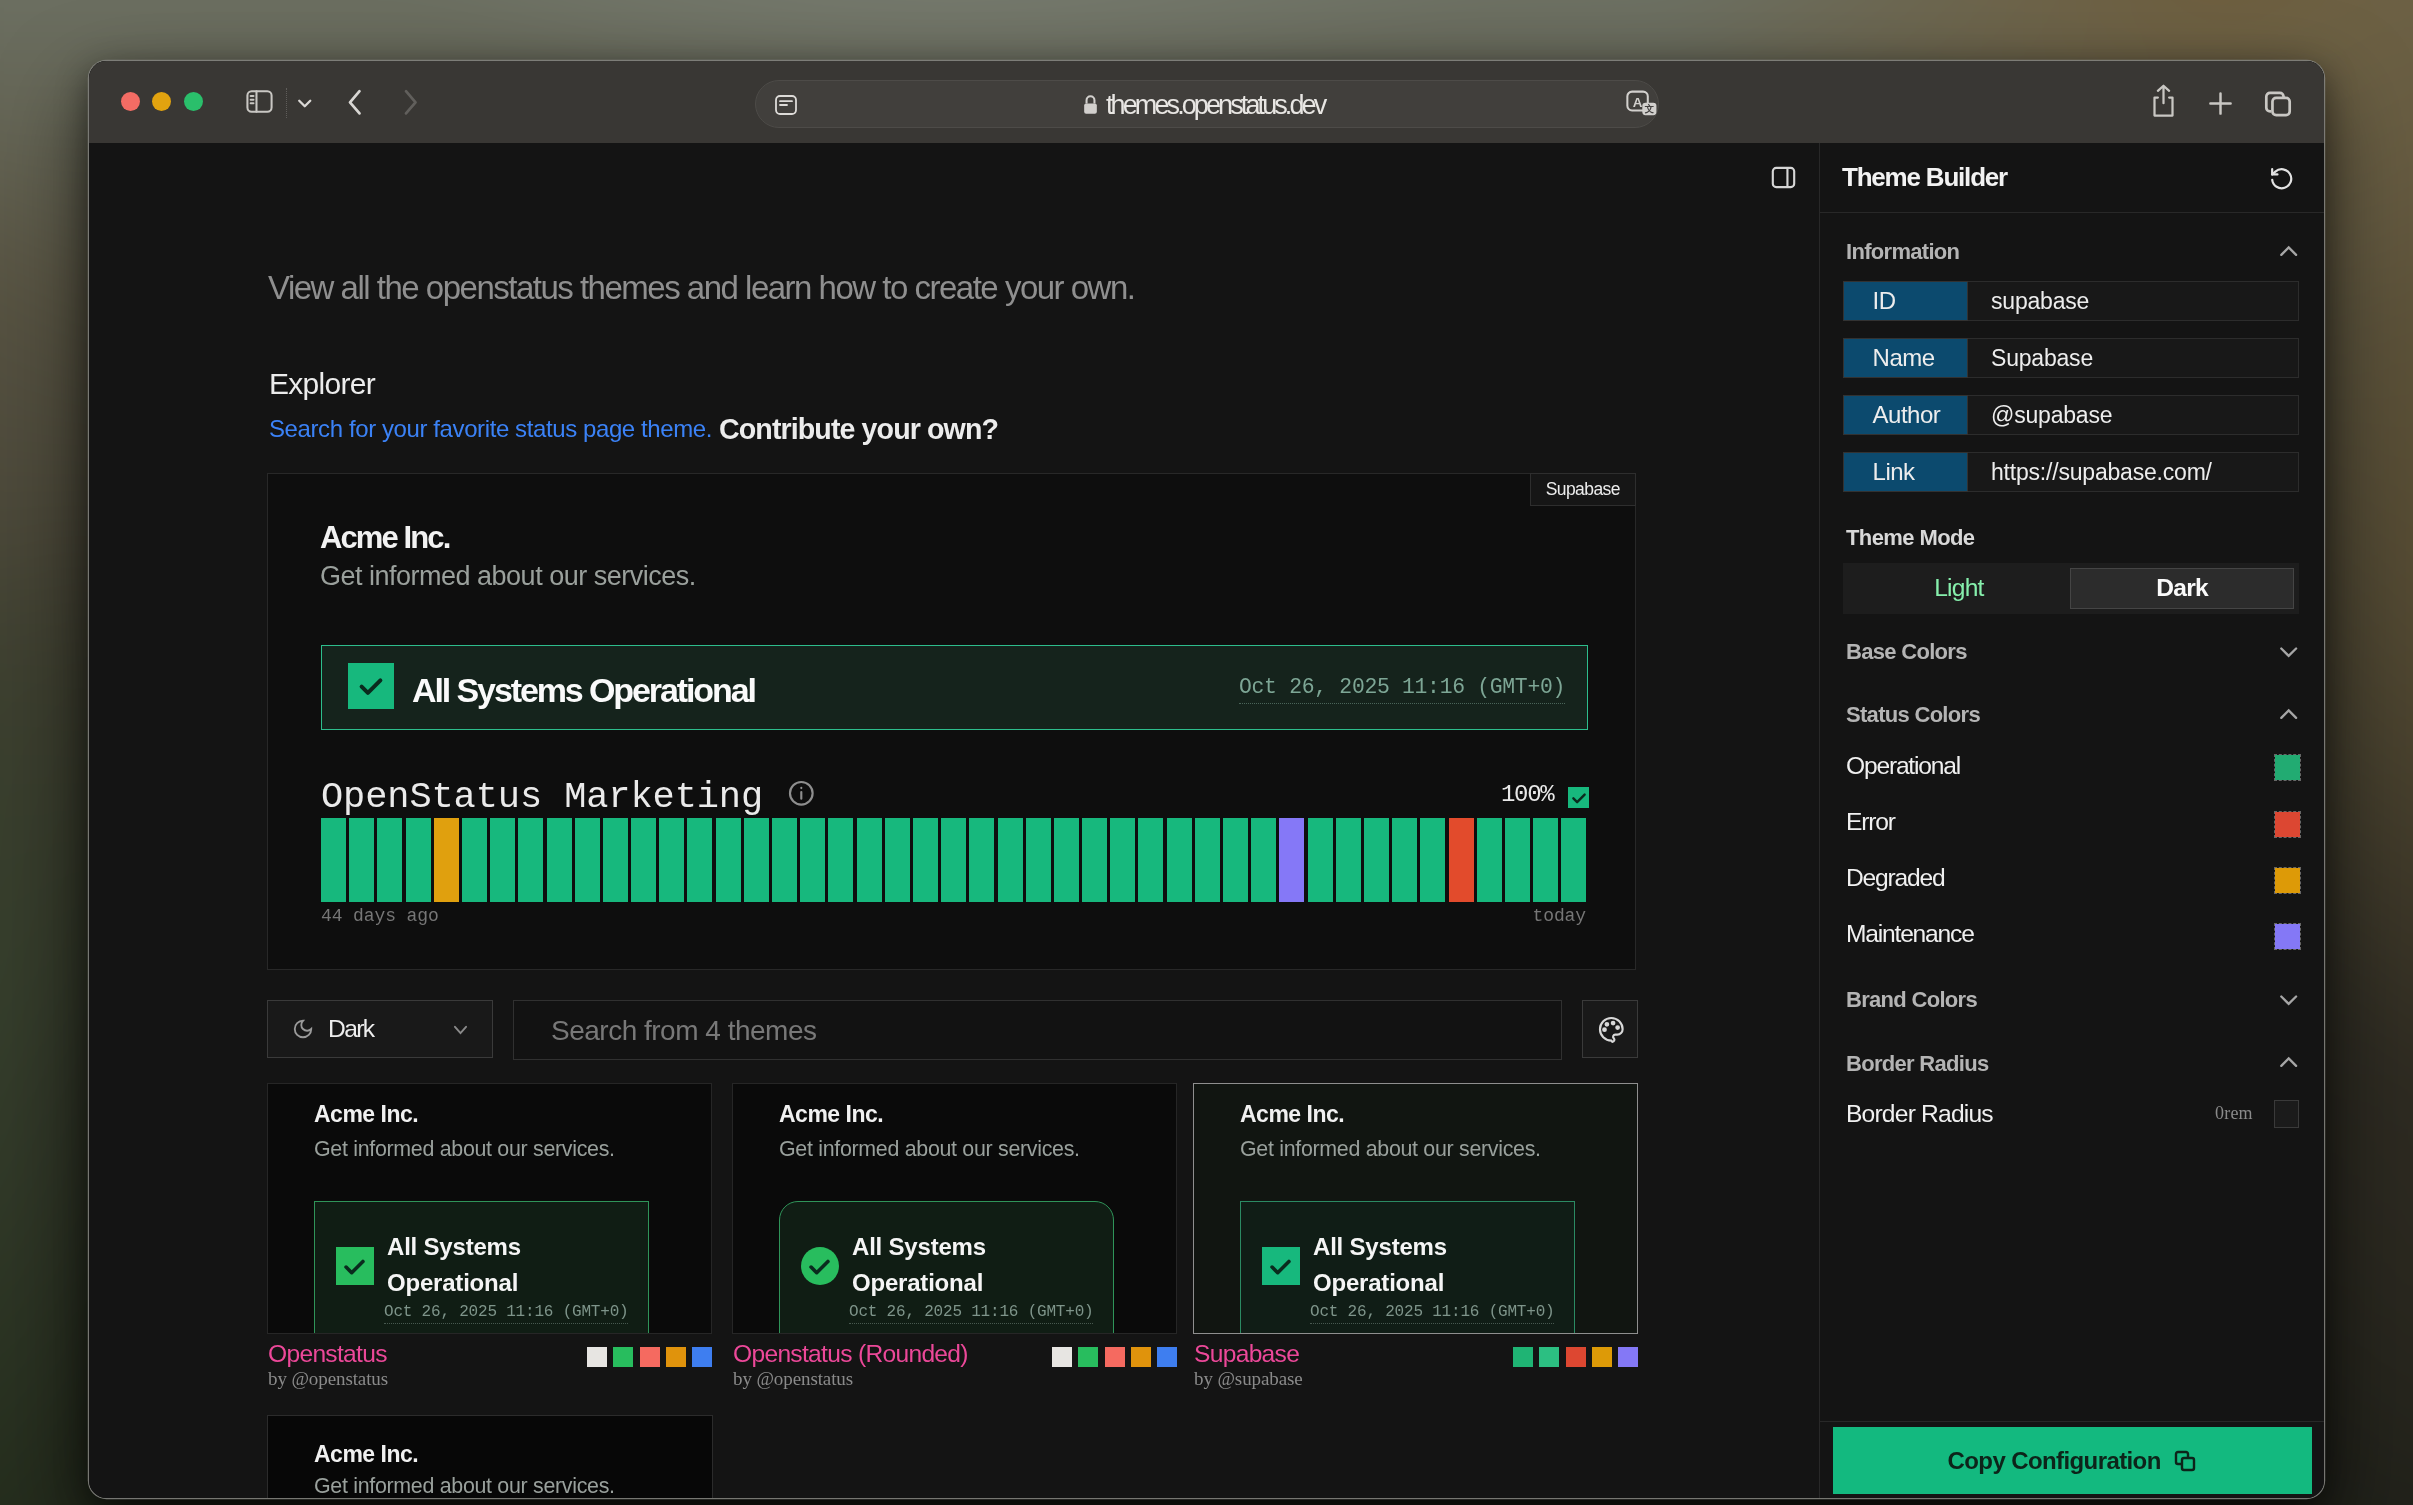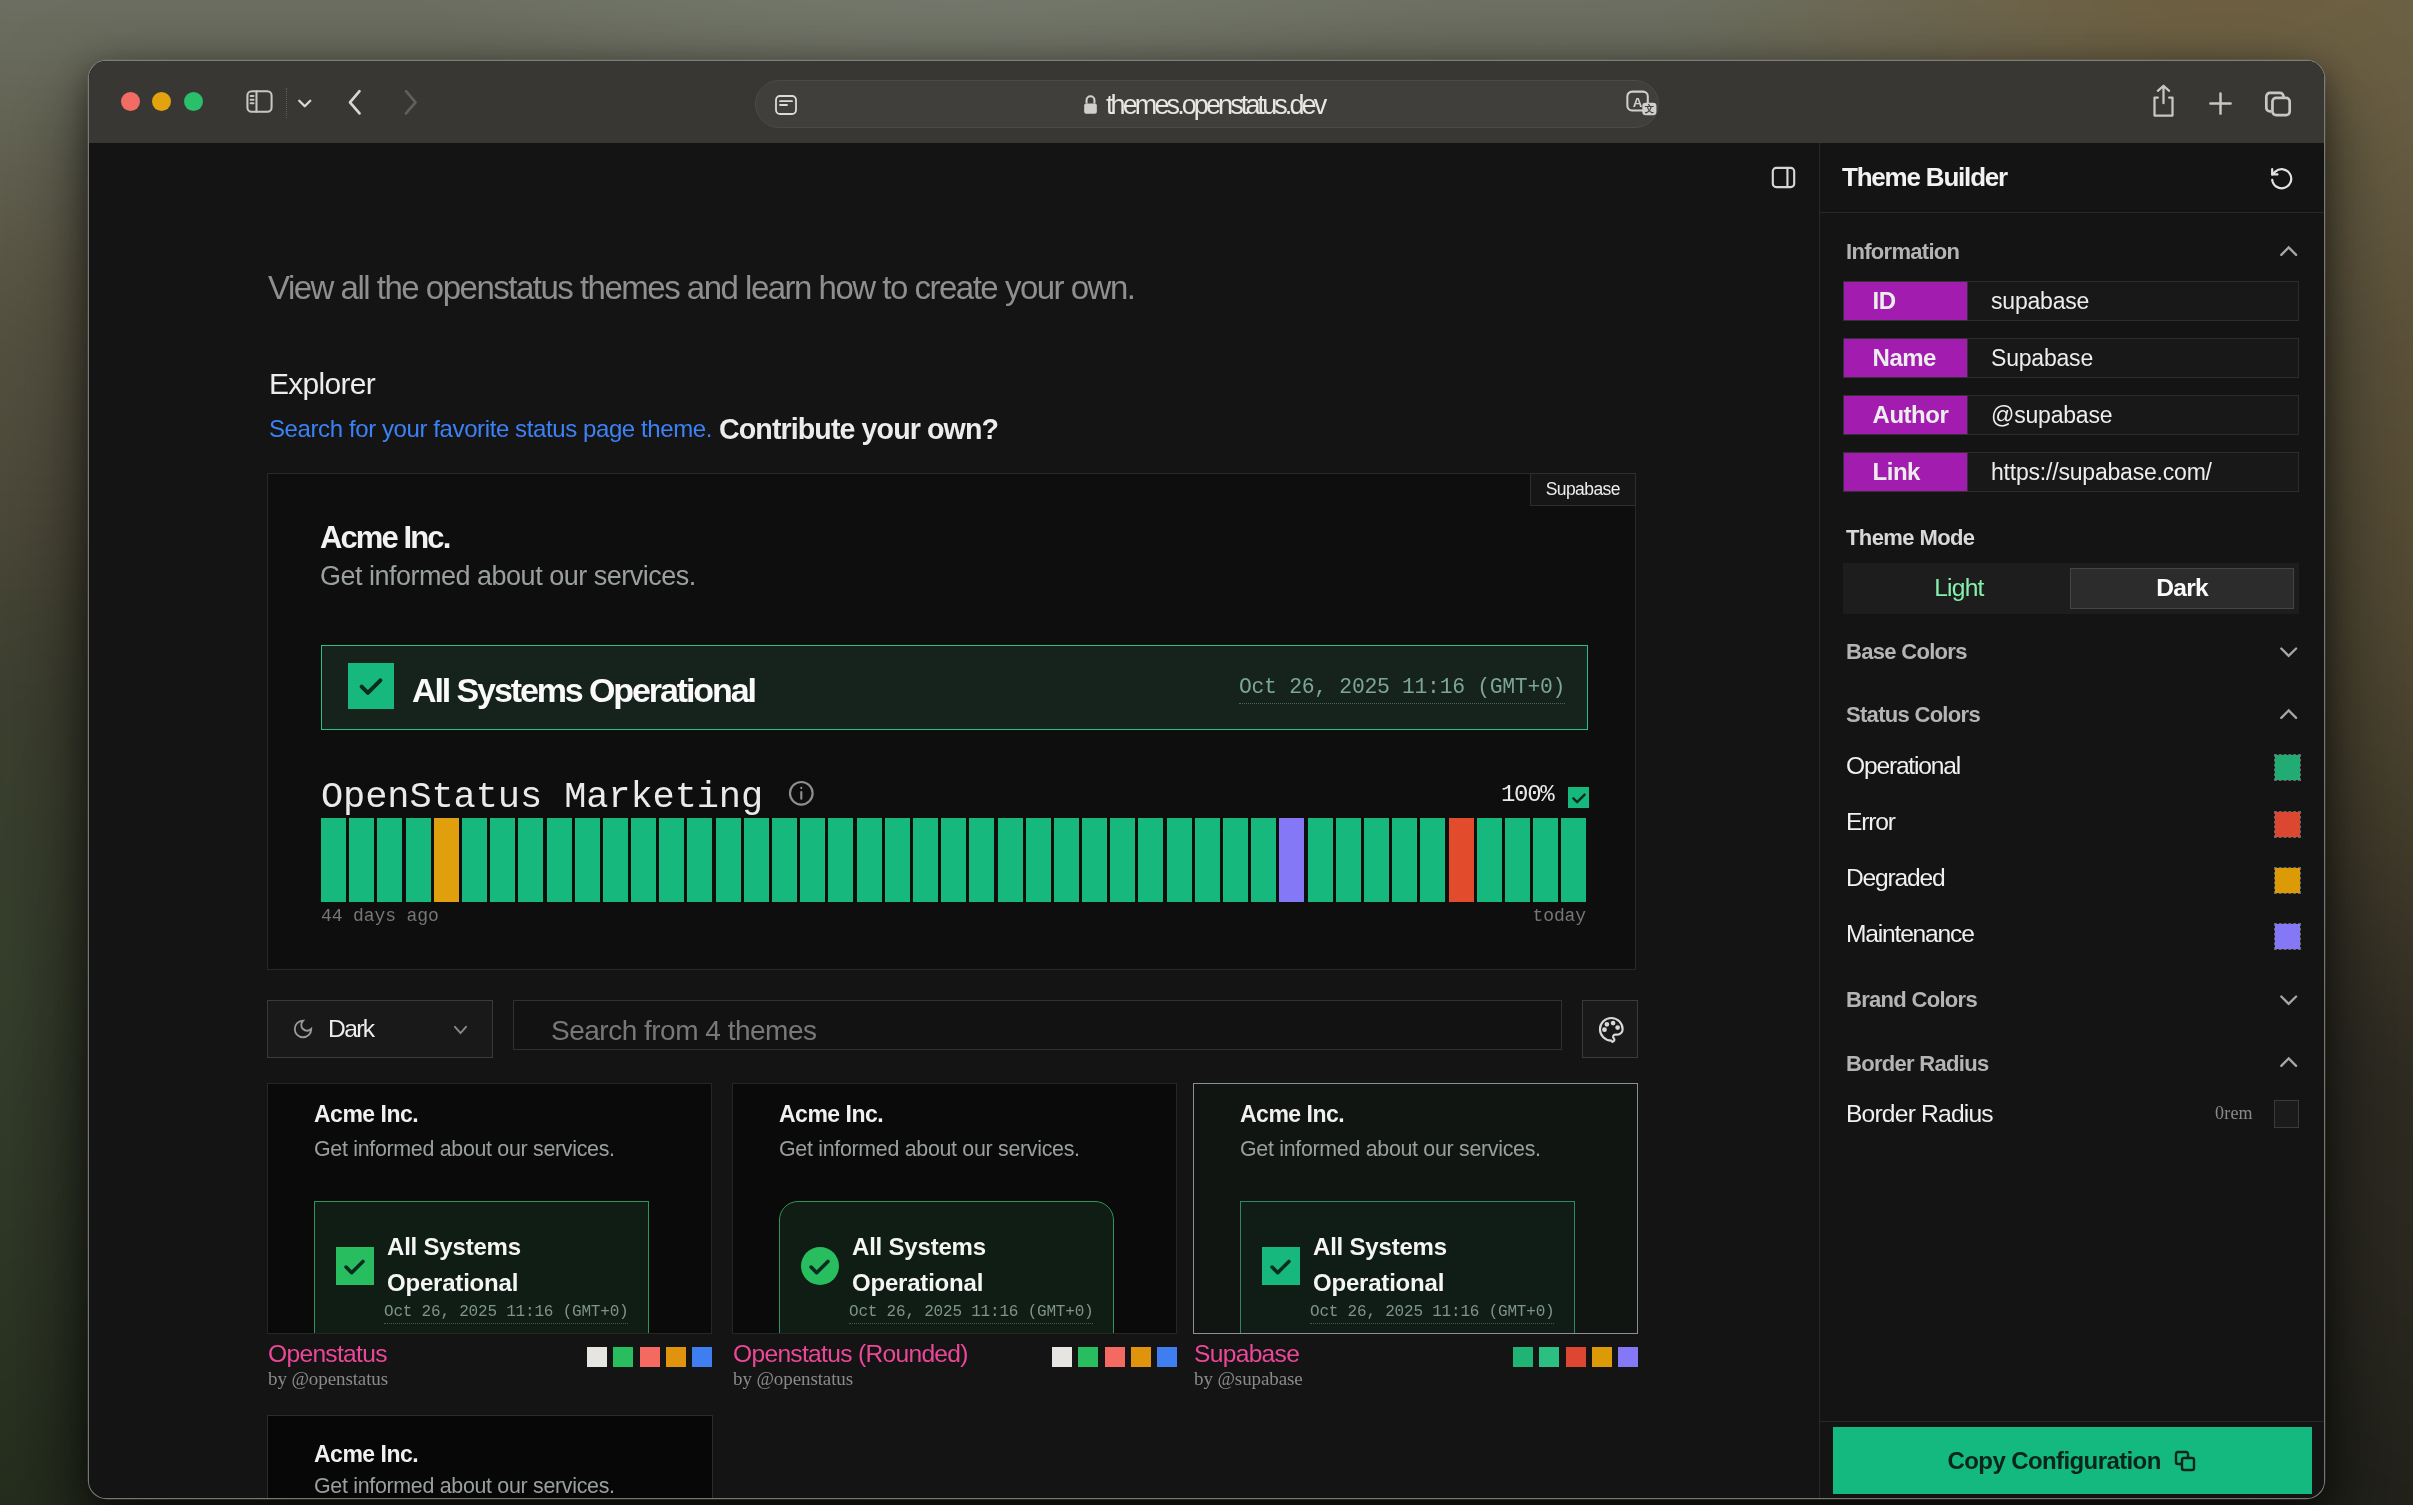--- a/index.html
+++ b/index.html
@@ -46,21 +46,21 @@
 .trkttl{font-family:"Liberation Mono",monospace;position:absolute;left:53px;top:305px;font-size:37px;letter-spacing:-0.1px;color:#eaeaea}
 .pct{font-family:"Liberation Mono",monospace;position:absolute;left:1233px;top:309px;font-size:24px;letter-spacing:-1.3px;color:#e8e8e8}
 .pctbox{position:absolute;left:1300px;top:313px;width:21.4px;height:21.4px;background:#17b87d}
 .bars{position:absolute;left:53px;top:344px;width:1265px;height:84px;display:flex;gap:3.2px}
 .bars div{flex:1;background:#17b87d}
 .bars div.am{background:#e0a00e}.bars div.pu{background:#8578f7}.bars div.re{background:#e24b2c}
 .axis{font-family:"Liberation Mono",monospace;position:absolute;left:53px;top:433px;width:1265px;display:flex;justify-content:space-between;font-size:18px;color:#767676;letter-spacing:-0.1px}
 
 .sel{position:absolute;left:178px;top:939px;width:226px;height:58px;background:#191919;border:0.8px solid #3a3a3a}
 .seltxt{position:absolute;left:60px;top:16px;font-size:24.6px;letter-spacing:-1.6px;color:#ededed}
-.inp{position:absolute;left:424px;top:939px;width:1049px;height:50px;background:#121212;border:0.8px solid #303030}
+.inp{position:absolute;left:424px;top:939px;width:1049px;height:60px;background:#121212;border:0.8px solid #303030}
 .inptxt{position:absolute;left:37px;top:16px;font-size:28px;letter-spacing:-0.5px;color:#787878}
 .palbtn{position:absolute;left:1493px;top:939px;width:56px;height:58px;background:#191919;border:0.8px solid #3a3a3a}
 
 .tcard{position:absolute;top:1022px;width:445px;height:251px;background:#0a0a0a;border:0.8px solid #262626;overflow:hidden}
 .tcard.sel3{background:#111511;border:1.6px solid #8f8f8f}
 .tacme{position:absolute;left:46px;top:19px;font-size:23px;font-weight:bold;letter-spacing:-0.5px;color:#f0f0f0}
 .tget{position:absolute;left:46px;top:55px;font-size:21.4px;letter-spacing:-0.3px;color:#99a09c}
 .tbox{position:absolute;left:46px;top:117px;width:335px;height:159px;background:#101d14;border:1.2px solid #2f9459}
 .tcard.sel3 .tbox{background:#101d16;border-color:#2b8a63}
 .tbox .ck{position:absolute;left:20.6px;top:45px;width:38px;height:38px;background:#28bd5e}
@@ -73,21 +73,21 @@
 .tby{position:absolute;top:1308px;font-size:19px;letter-spacing:-0.1px;color:#8a8a8a}
 .sw{position:absolute;top:1286px;display:flex;gap:6.3px}
 .sw i{width:20px;height:20px;display:block}
 .card4{position:absolute;left:178px;top:1354px;width:446px;height:190px;background:#070707;border:0.8px solid #2b2b2b}
 
 .sbttl{position:absolute;left:1753px;top:103px;font-size:26px;font-weight:bold;letter-spacing:-1.2px;color:#f2f2f2}
 .sbdiv{position:absolute;left:1730px;top:151px;width:505px;height:0.8px;background:#282828}
 .sec{position:absolute;left:1757px;font-size:22px;font-weight:bold;letter-spacing:-0.7px;color:#b4b4b4}
 .chev{position:absolute;left:2187px;width:25.4px;height:25.4px}
 .cell{position:absolute;left:1754px;width:456px;height:40px;display:flex}
-.cell .l{width:125px;background:#a21caf;border:0.8px solid #323232;display:flex;align-items:center;padding-left:28.6px;font-size:24px;font-weight:700;letter-spacing:-0.5px;color:#ededed}
+.cell .l{width:125px;background:#0c4a6e;border:0.8px solid #323232;display:flex;align-items:center;padding-left:28.6px;font-size:24px;font-weight:400;letter-spacing:-0.5px;color:#ededed}
 .cell .v{flex:1;background:#181818;border:0.8px solid #2c2c2c;border-left:none;display:flex;align-items:center;padding-left:23px;font-size:23px;letter-spacing:-0.2px;color:#ededed}
 .tmode{position:absolute;left:1757px;top:466px;font-size:22px;font-weight:bold;letter-spacing:-0.6px;color:#d8d8d8}
 .toggle{position:absolute;left:1754px;top:502px;width:456px;height:51px;background:#1d1d1d;display:flex;padding:4.8px}
 .toggle .t{flex:1;display:flex;align-items:center;justify-content:center;font-size:24.6px;letter-spacing:-0.8px;color:#86efac}
 .toggle .t.on{background:#2c2c2c;border:0.8px solid #454545;color:#fafafa;font-weight:bold}
 .strow{position:absolute;left:1757px;font-size:24.6px;letter-spacing:-1.2px;color:#f0f0f0}
 .swb{position:absolute;left:2186px;width:24.6px;height:24.6px;outline:1.2px dashed rgba(255,255,255,.35);outline-offset:-0.8px}
 .brlbl{position:absolute;left:1757px;top:1041px;font-size:24.6px;letter-spacing:-0.8px;color:#f0f0f0}
 .brval{position:absolute;left:2126px;top:1043px;font-size:18px;letter-spacing:0.2px;color:#8a8a8a}
 .brbox{position:absolute;left:2185px;top:1039px;width:25.4px;height:28px;background:#1b1b1b;border:0.8px solid #3a3a3a}

